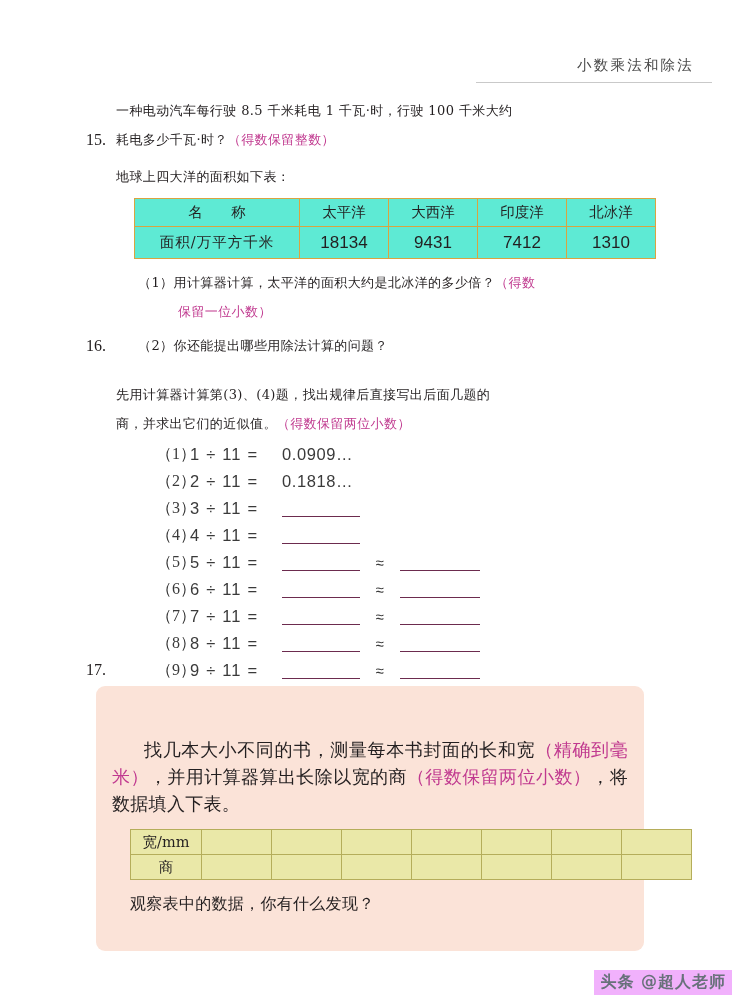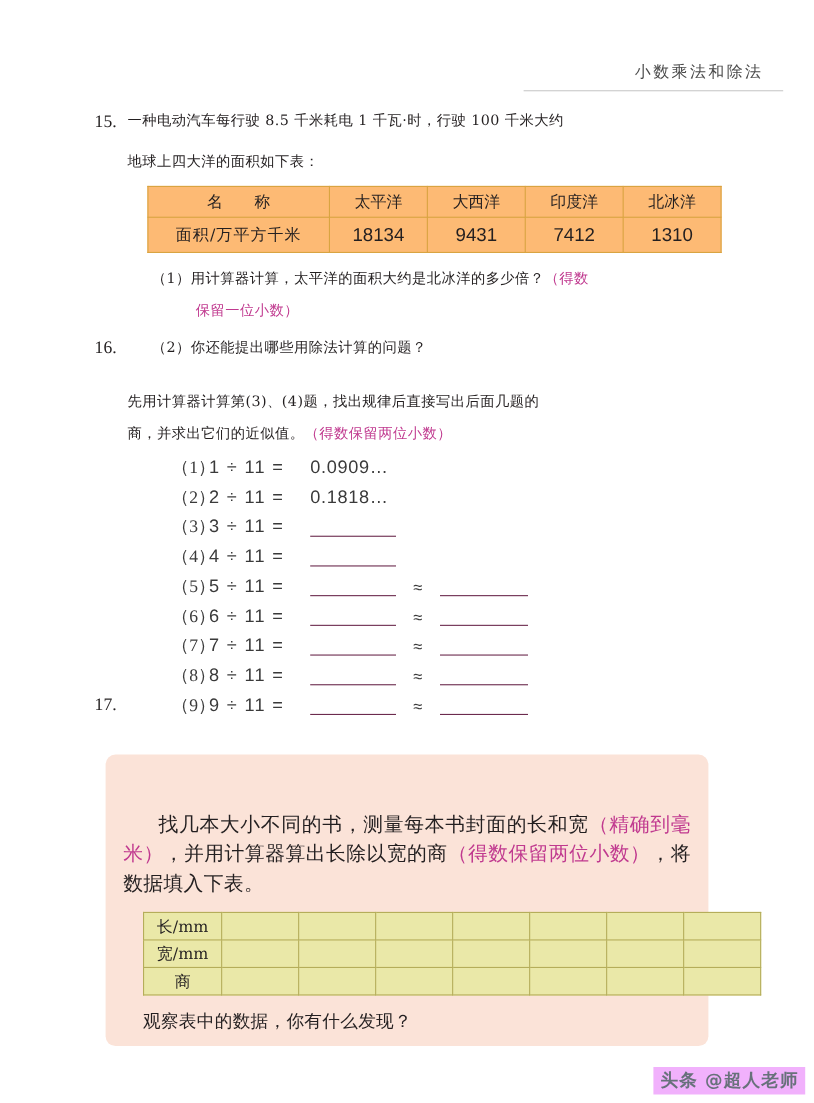--- a/index.html
+++ b/index.html
@@ -81,21 +81,21 @@
   .indent-1 {
     padding-left: 22px;
   }
 
   
   .ocean-table-wrap {
     margin: 7px 0 9px 18px;
   }
   table.ocean {
     border-collapse: collapse;
-    background: #fdba74;
+    background: #5eead4;
     table-layout: fixed;
     width: 522px;
   }
   table.ocean td {
     border: 1px solid #d9a441;
     height: 25px;
     text-align: center;
     font-family: "DejaVu Serif", "Liberation Serif", serif;
     font-size: 14.5px;
     color: #231f20;
@@ -275,20 +275,23 @@
   <div class="header-title">小数乘法和除法</div>
   <div class="header-rule"></div>
 </div>
 
 <div class="content">
 
   <div class="problem">
     <div class="num">15.</div>
     <div class="body">
       <div class="cn">一种电动汽车每行驶 8.5 千米耗电 1 千瓦·时，行驶 100 千米大约</div>
+      <div class="cn">
+        <span>耗电多少千瓦·时？</span><span class="hint">（得数保留整数）</span>
+      </div>
     </div>
   </div>
 
   <div class="problem" style="margin-top:8px;">
     <div class="num">16.</div>
     <div class="body">
       <div class="cn">地球上四大洋的面积如下表：</div>
 
       <div class="ocean-table-wrap">
         <table class="ocean">
@@ -408,30 +411,20 @@
 </div>
 
 <div class="activity">
 
   <div class="activity-body">
     <p class="first"><span>找几本大小不同的书，测量每本书封面的长和宽</span><span class="hint">（精确到毫米）</span><span>，并用计算器算出长除以宽的商</span><span class="hint">（得数保留两位小数）</span><span>，将数据填入下表。</span></p>
 
     <div class="measure-wrap">
       <table class="measure">
         <tbody>
-            <tr>
-          <td class="rowlabel">长/mm</td>
-          <td class="cell"></td>
-          <td class="cell"></td>
-          <td class="cell"></td>
-          <td class="cell"></td>
-          <td class="cell"></td>
-          <td class="cell"></td>
-          <td class="cell"></td>
-        </tr>
         <tr>
           <td class="rowlabel">宽/mm</td>
           <td class="cell"></td>
           <td class="cell"></td>
           <td class="cell"></td>
           <td class="cell"></td>
           <td class="cell"></td>
           <td class="cell"></td>
           <td class="cell"></td>
         </tr>

